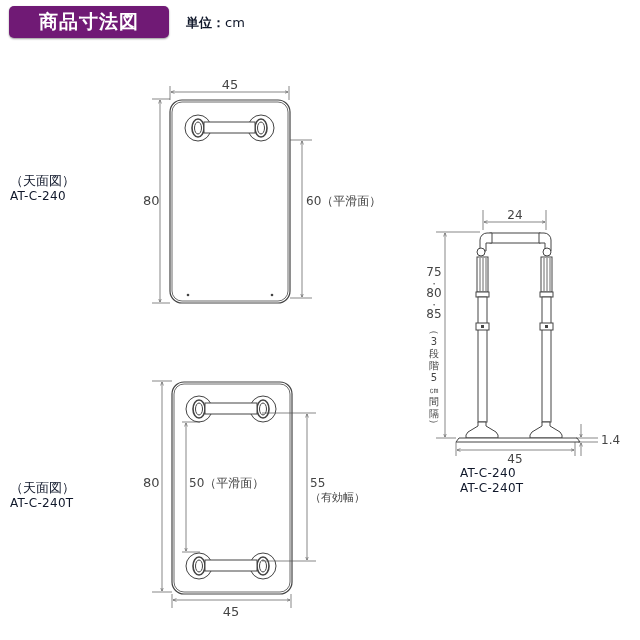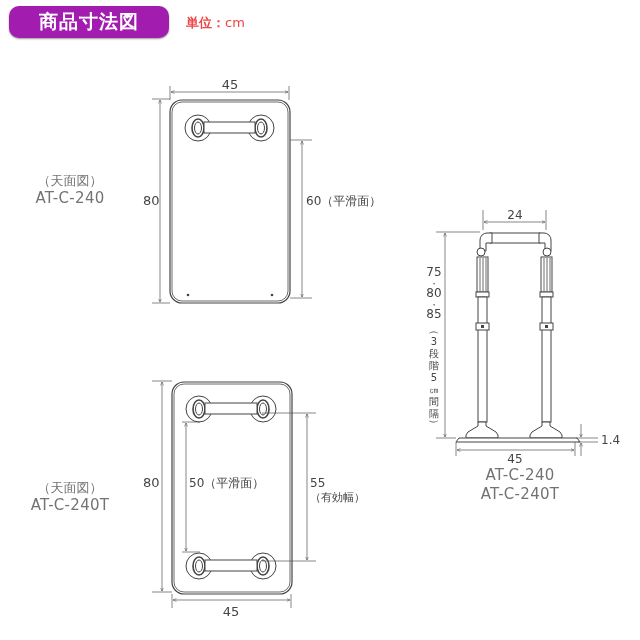--- a/index.html
+++ b/index.html
@@ -1,26 +1,26 @@
 <!DOCTYPE html>
 <html><head>
 <meta charset="utf-8">
 <style>
   html, body { margin:0; padding:0; background:#ffffff; }
   body { width:640px; height:640px; position:relative; overflow:hidden;
          font-family:"DejaVu Sans", "Liberation Sans", sans-serif; color:#333; }
   .title-badge { position:absolute; left:9px; top:6px; width:160px; height:32px;
-         background:#a21caf; border-radius:10px; box-shadow:0 1px 2px rgba(0,0,0,0.4);
+         background:#701a75; border-radius:5px; box-shadow:0 1px 2px rgba(0,0,0,0.4);
          color:#fff; font-size:19px; font-weight:bold; letter-spacing:1px;
          display:flex; align-items:center; justify-content:center; }
-  .unit { position:absolute; left:186px; top:14px; font-size:13px; color:#ef4444; font-weight:bold; }
+  .unit { position:absolute; left:186px; top:14px; font-size:13px; color:#0f172a; font-weight:bold; }
   .unit .u-val { font-weight:normal; }
-  .label { position:absolute; text-align:center; color:#737373; line-height:1.25; }
+  .label { position:absolute; color:#0f172a; line-height:1.25; }
   .label .sub { font-size:13px; }
-  .label .model { font-size:15px; letter-spacing:0.3px; }
+  .label .model { font-size:12px; letter-spacing:0.3px; }
   svg { position:absolute; left:0; top:0; }
   svg text { font-family:"DejaVu Sans", "Liberation Sans", sans-serif; fill:#444; }
 </style>
 </head>
 <body>
 
 <div class="title-badge">
   <span>商品寸法図</span>
 </div>
 <div class="unit">

